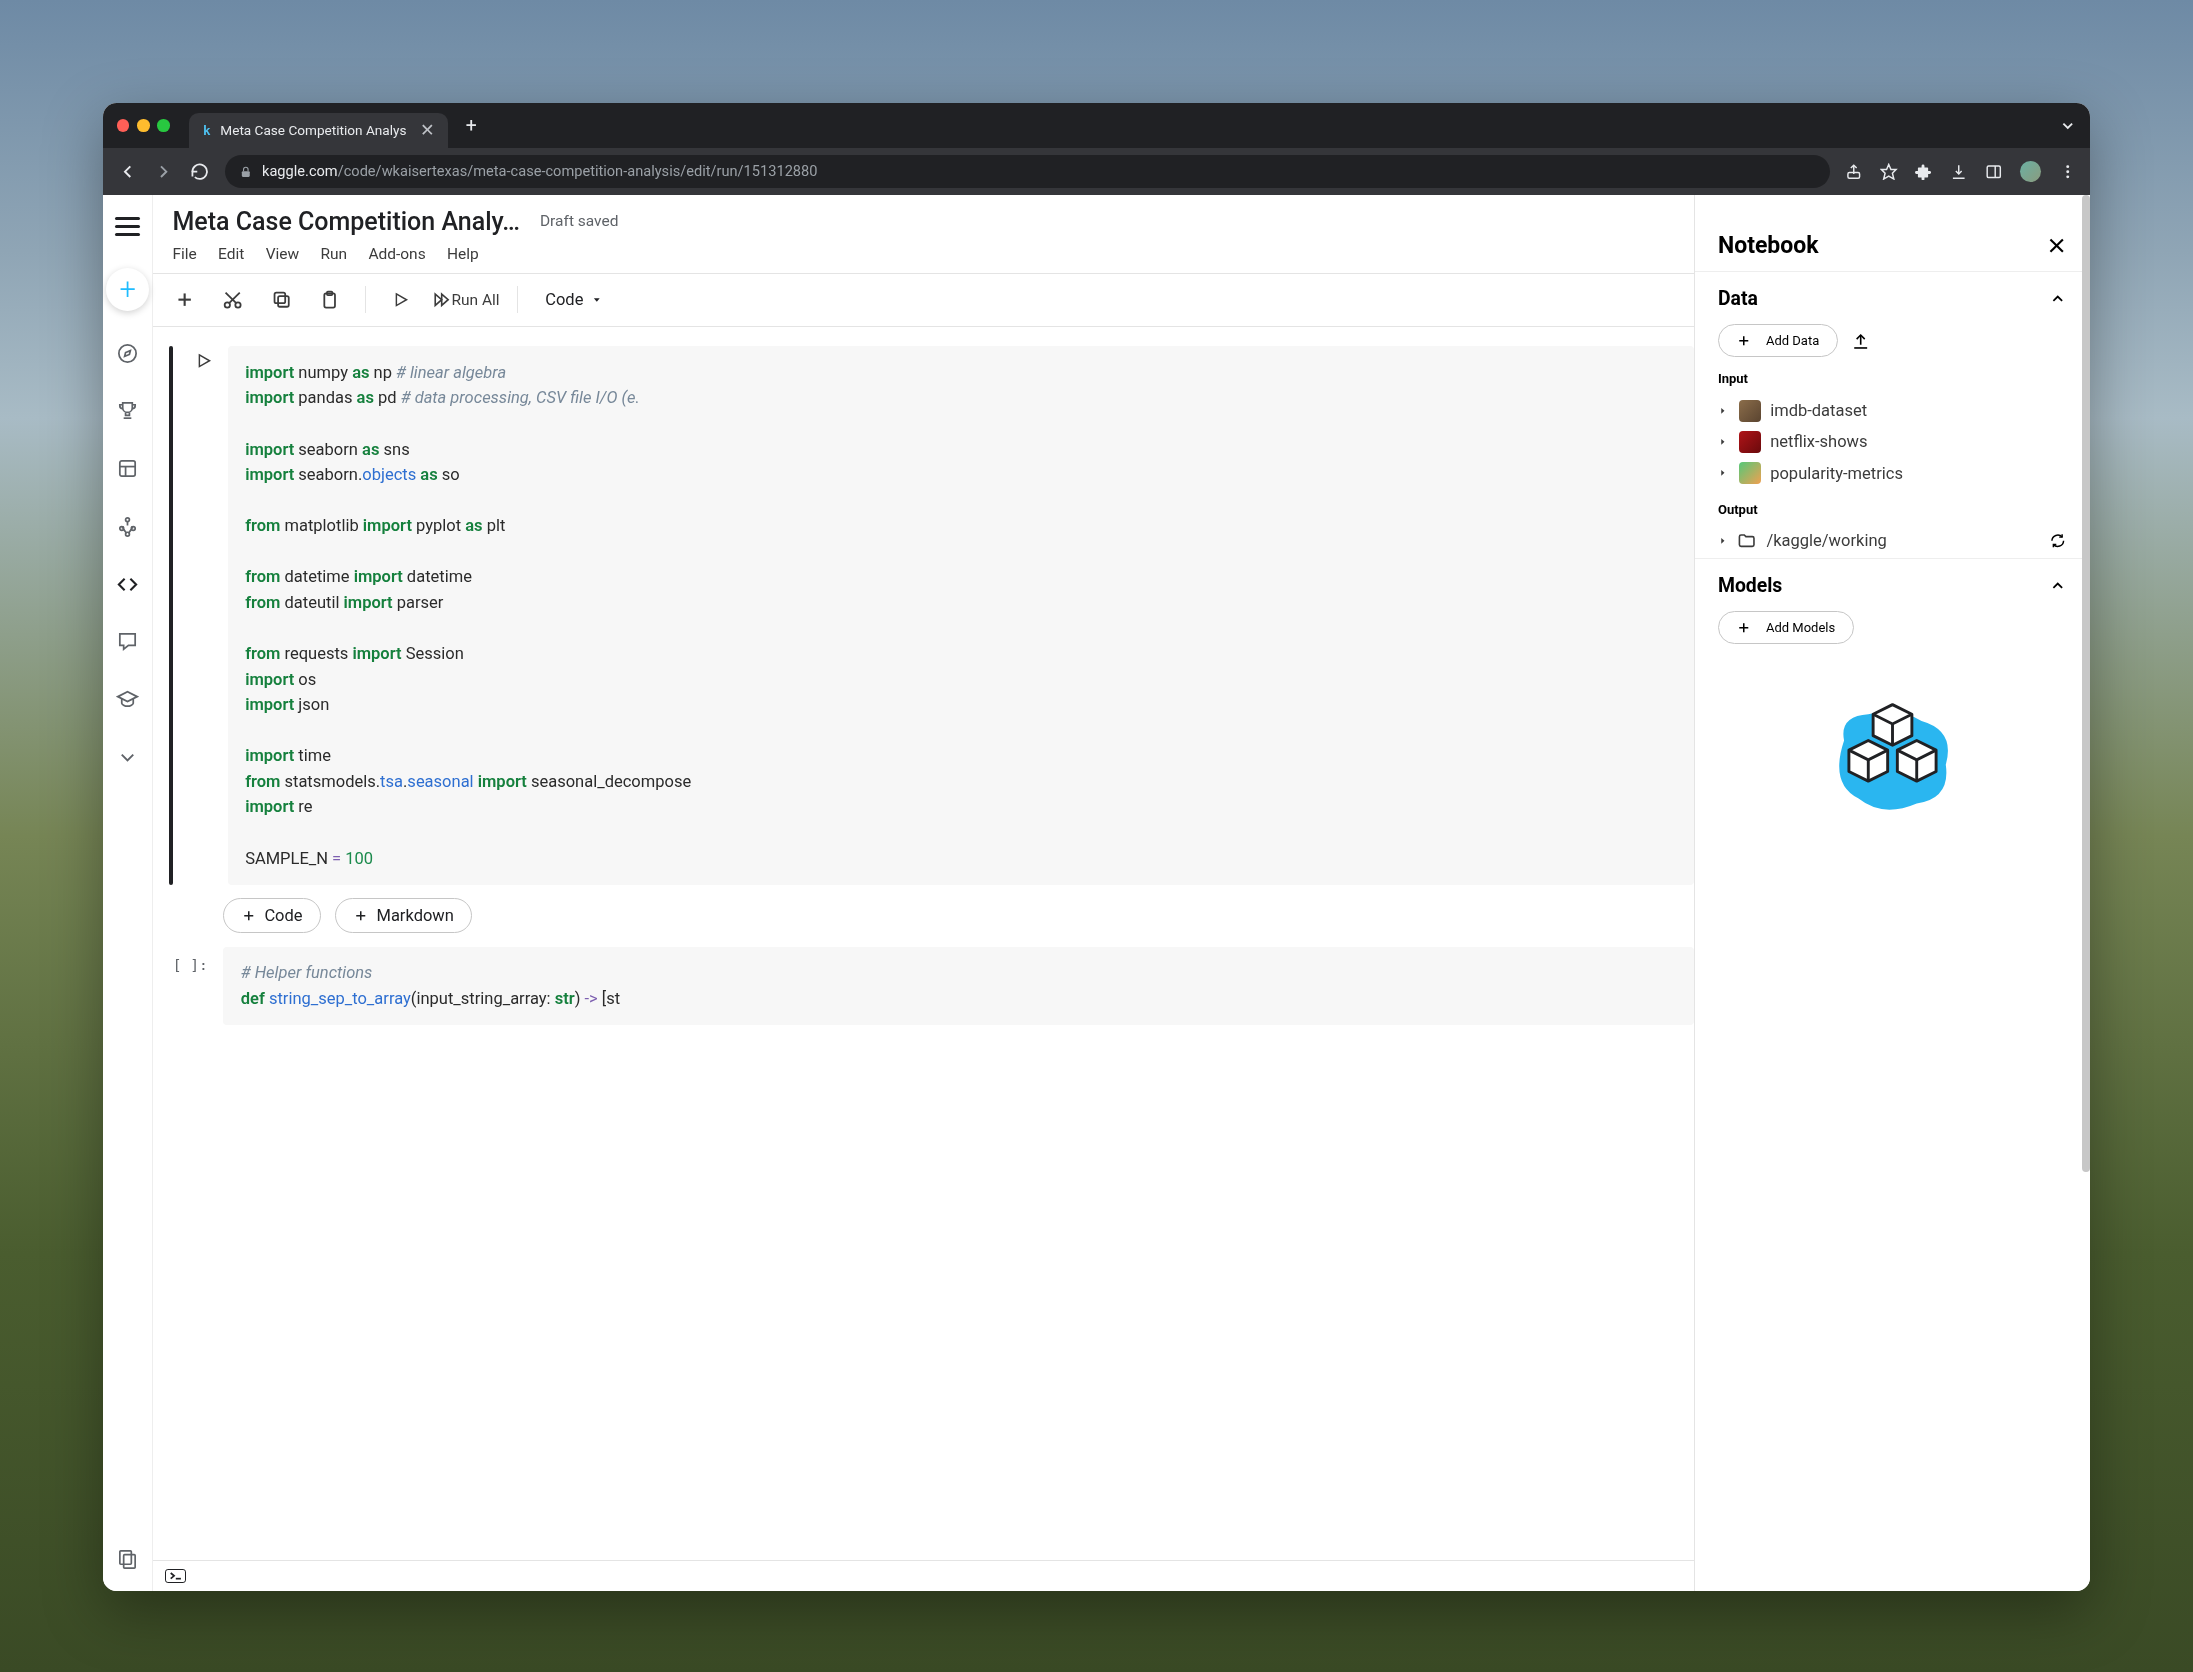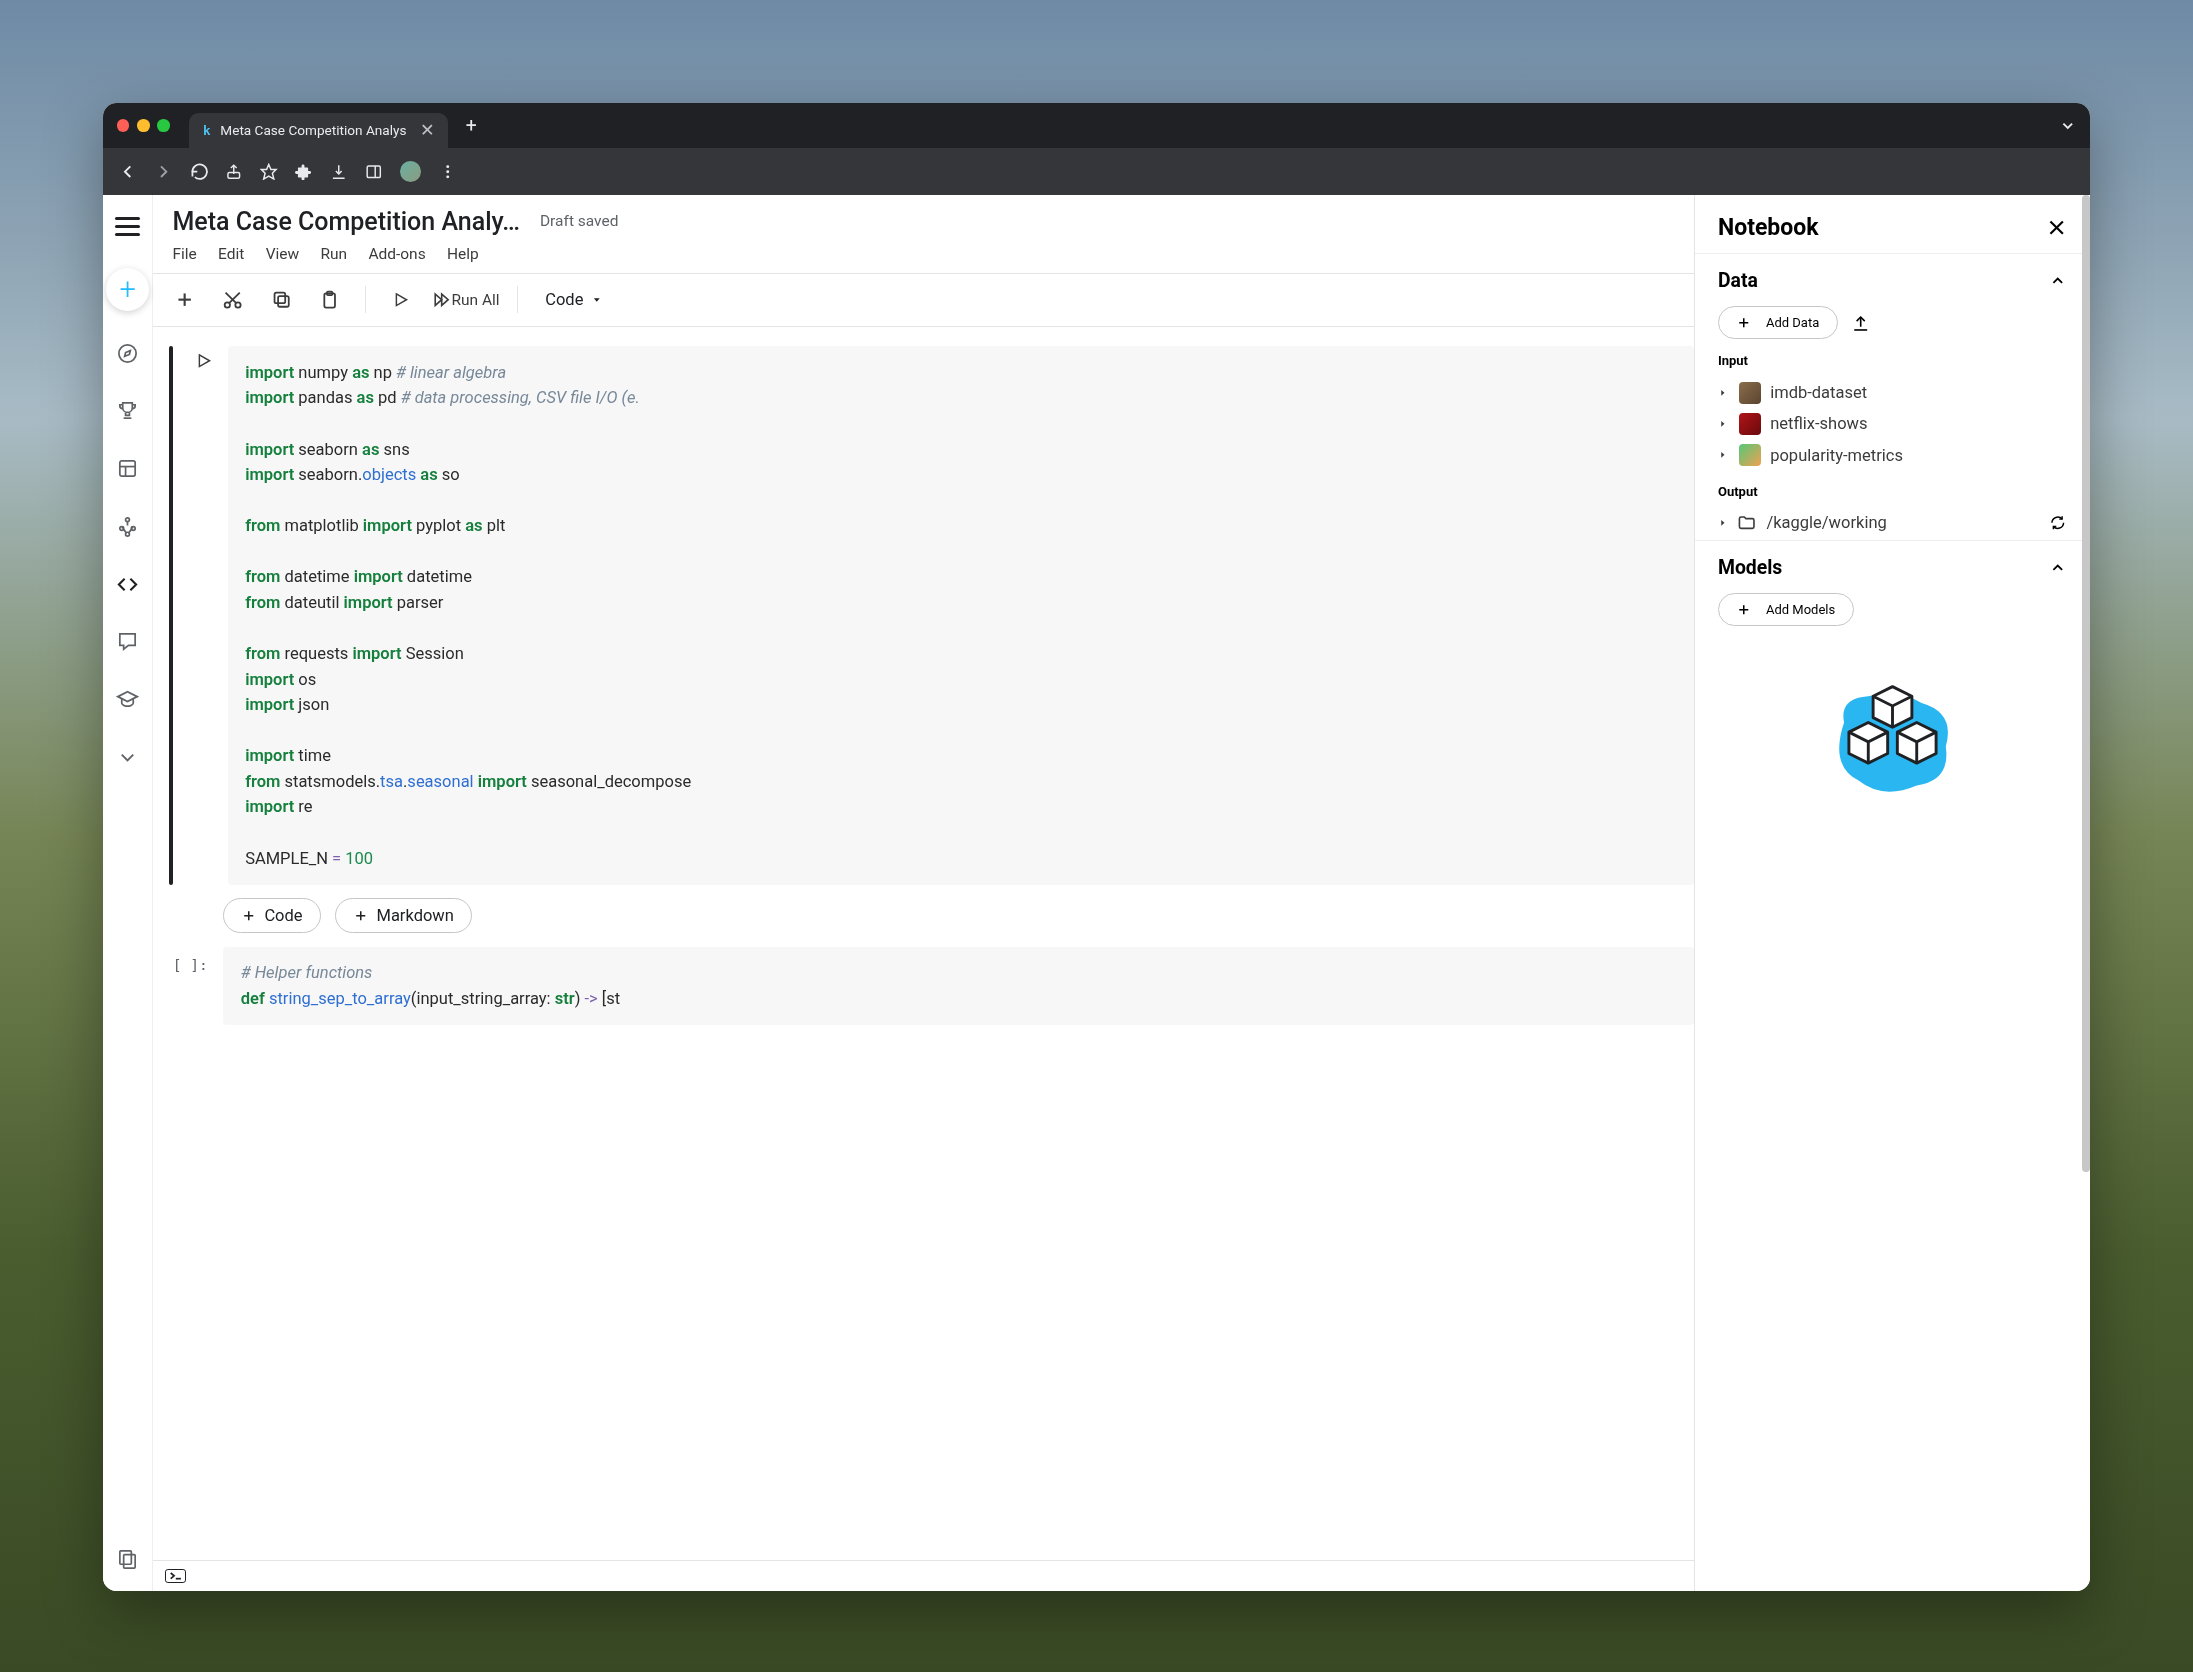--- a/index.html
+++ b/index.html
@@ -78,21 +78,21 @@
   .attr{color:#2e6fd1;} .op{color:#7d5fb0;} .num{color:#1b8a4c;} .fn{color:#2e6fd1;}
   .cell-add { display:flex; gap:13.6px; padding:13.6px 0 13.6px 54px; }
   .pillbtn { border:1px solid #c6c6c6; border-radius:21.3px; padding:6.8px 17.5px; font-size:16.5px; display:flex; align-items:center; gap:7.8px; cursor:pointer; color:#202124; }
   .cell2-gutter { font-family:"Menlo",monospace;font-size:14.6px;color:#5f6368; width:45px;text-align:right;padding-top:9.7px; padding-right:5.8px; }
   
   .rpanel { width:396px; border-left:1px solid #e4e4e4; display:flex; flex-direction:column; overflow:hidden; position:relative; }
   .rpanel::after {
     content:""; position:absolute; top:0; right:0; width:7.8px; height:70%;
     background:#c7c7c7; border-radius:3.9px;
   }
-  .rhead { display:flex; align-items:center; justify-content:space-between; padding:19.4px 23px 11.6px; }
+  .rhead { display:flex; align-items:center; justify-content:space-between; padding:19.4px 23px 11.6px;margin-top:18px; }
   .rhead h2 { font-size:23px; font-weight:700; }
   .rclose { cursor:pointer; }
   .rsection { padding:15.5px 23px 7.8px; border-top:1px solid #eee; }
   .rs-title { display:flex;justify-content:space-between;align-items:center;margin-bottom:13.6px; }
   .rs-title h3 { font-size:19.4px; font-weight:700; }
   .rrow { display:flex; align-items:center; gap:13.6px; margin-bottom:13.6px; }
   .pillbtn2 { border:1px solid #c6c6c6; border-radius:21.3px; padding:7.8px 17.5px; font-size:13px; display:flex; align-items:center; gap:14px; cursor:pointer; }
   .subhead { font-size:13px; font-weight:700; margin:9.7px 0; }
   .ds-item { display:flex; align-items:center; gap:9.7px; padding:4.9px 0; cursor:pointer; font-size:16.5px; color:#3c3c3c; }
   .ds-thumb { width:21.3px;height:21.3px;border-radius:3.9px; }
@@ -138,20 +138,29 @@
       <svg width="21.3" height="21.3" viewBox="0 0 24 24" fill="none" stroke="currentColor" stroke-width="2.2">
           <polyline points="9 18 15 12 9 6"></polyline>
         </svg>
     </span>
     <span class="navbtn active">
       <svg width="19.4" height="19.4" viewBox="0 0 24 24" fill="none" stroke="currentColor" stroke-width="2.2">
           <path d="M3 12a9 9 0 1 1 3 6.7"></path>
           <polyline points="3 18 3 12 9 12"></polyline>
         </svg>
     </span>
+    <div class="addr">
+      <span class="lock">
+        <svg width="13.6" height="13.6" viewBox="0 0 24 24" fill="currentColor">
+            <rect x="5" y="11" width="14" height="10" rx="2"></rect>
+            <path d="M8 11V8a4 4 0 0 1 8 0v3" fill="none" stroke="currentColor" stroke-width="2"></path>
+          </svg>
+      </span>
+      <span><span class="host">kaggle.com</span><span>/code/wkaisertexas/meta-case-competition-analysis/edit/run/151312880</span></span>
+    </div>
     <div class="right-icons">
       <span>
           <svg width="17.5" height="17.5" viewBox="0 0 24 24" fill="none" stroke="currentColor" stroke-width="2">
             <path d="M12 3v12"></path>
             <polyline points="8 7 12 3 16 7"></polyline>
             <rect x="4" y="13" width="16" height="8" rx="2"></rect>
           </svg>
         </span>
       <span>
           <svg width="17.5" height="17.5" viewBox="0 0 24 24" fill="none" stroke="currentColor" stroke-width="2">

